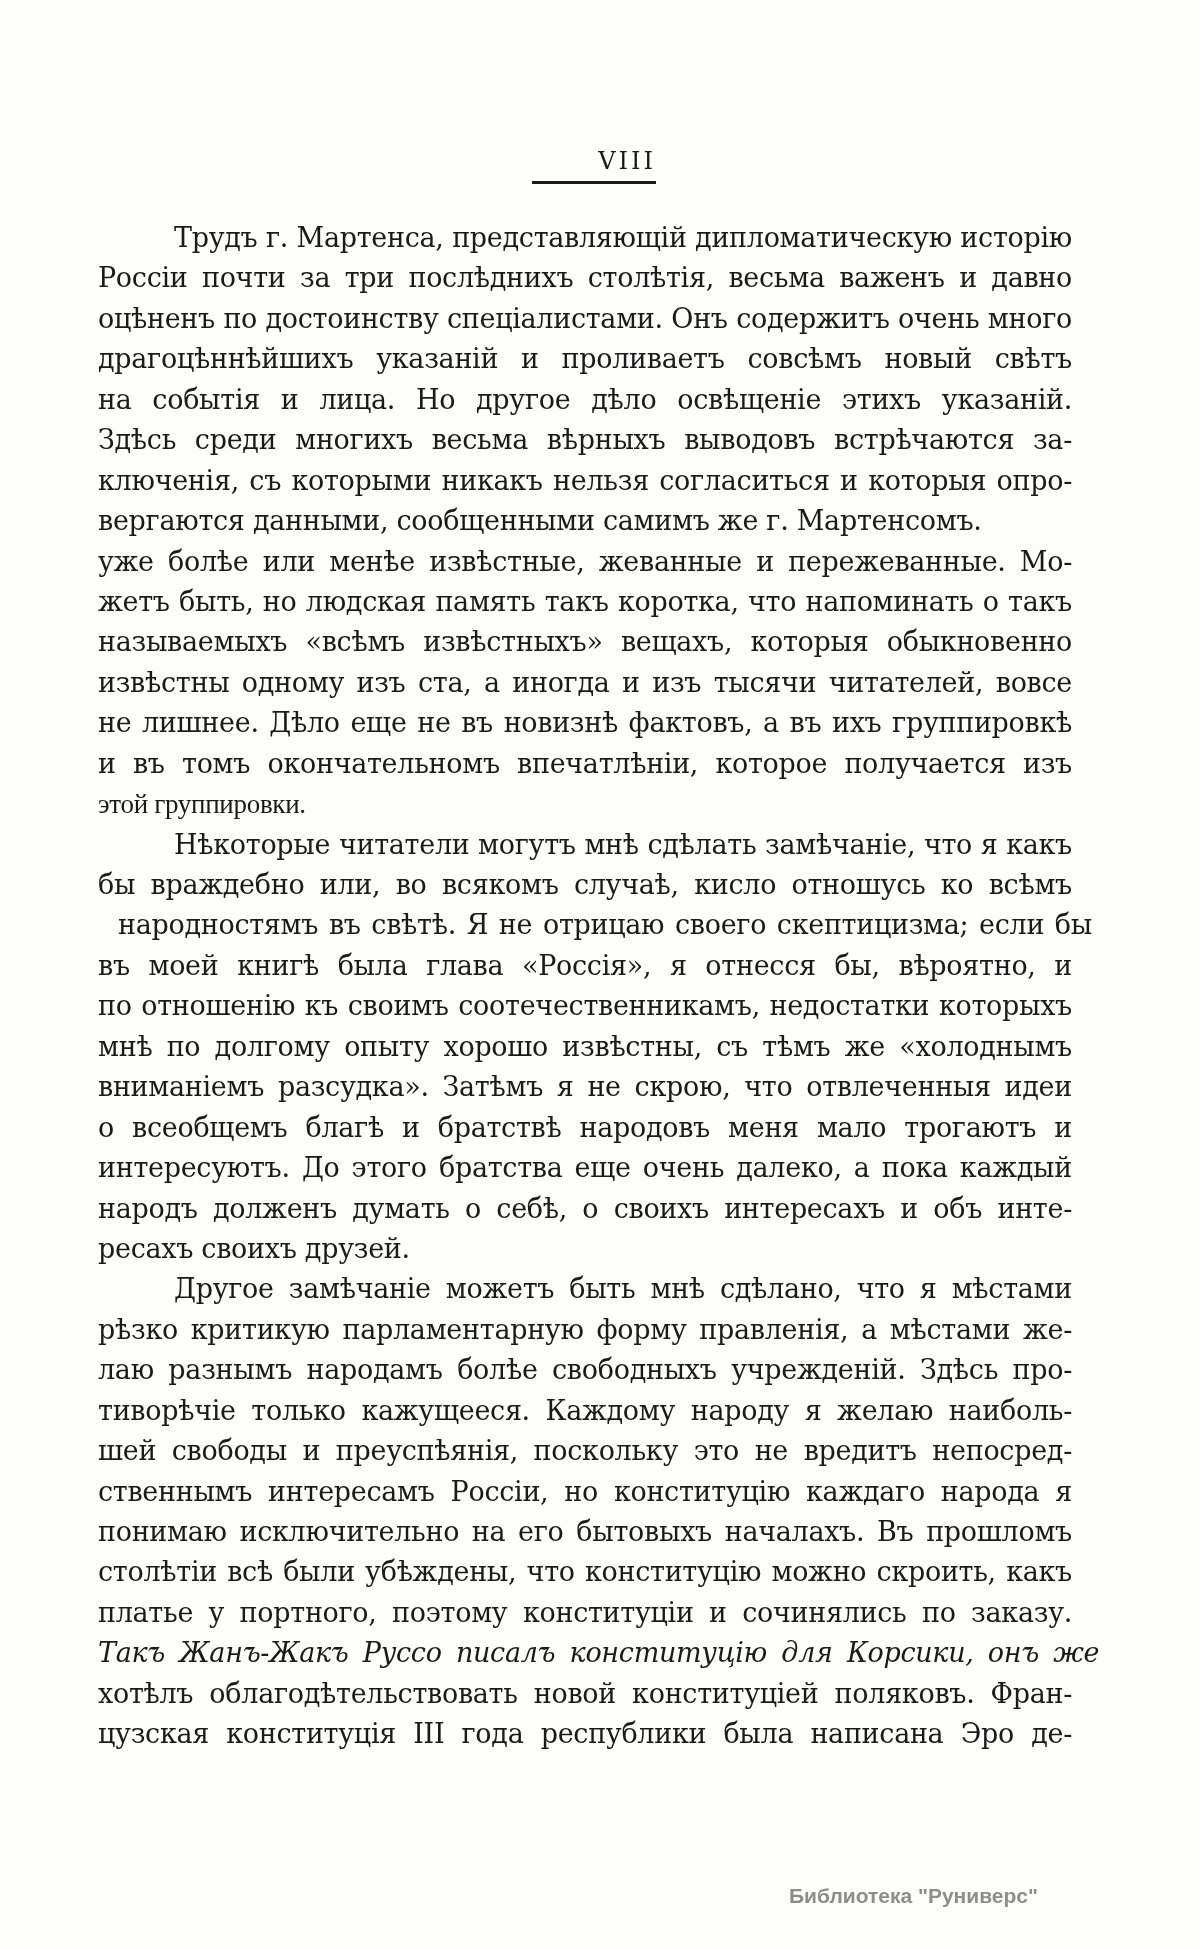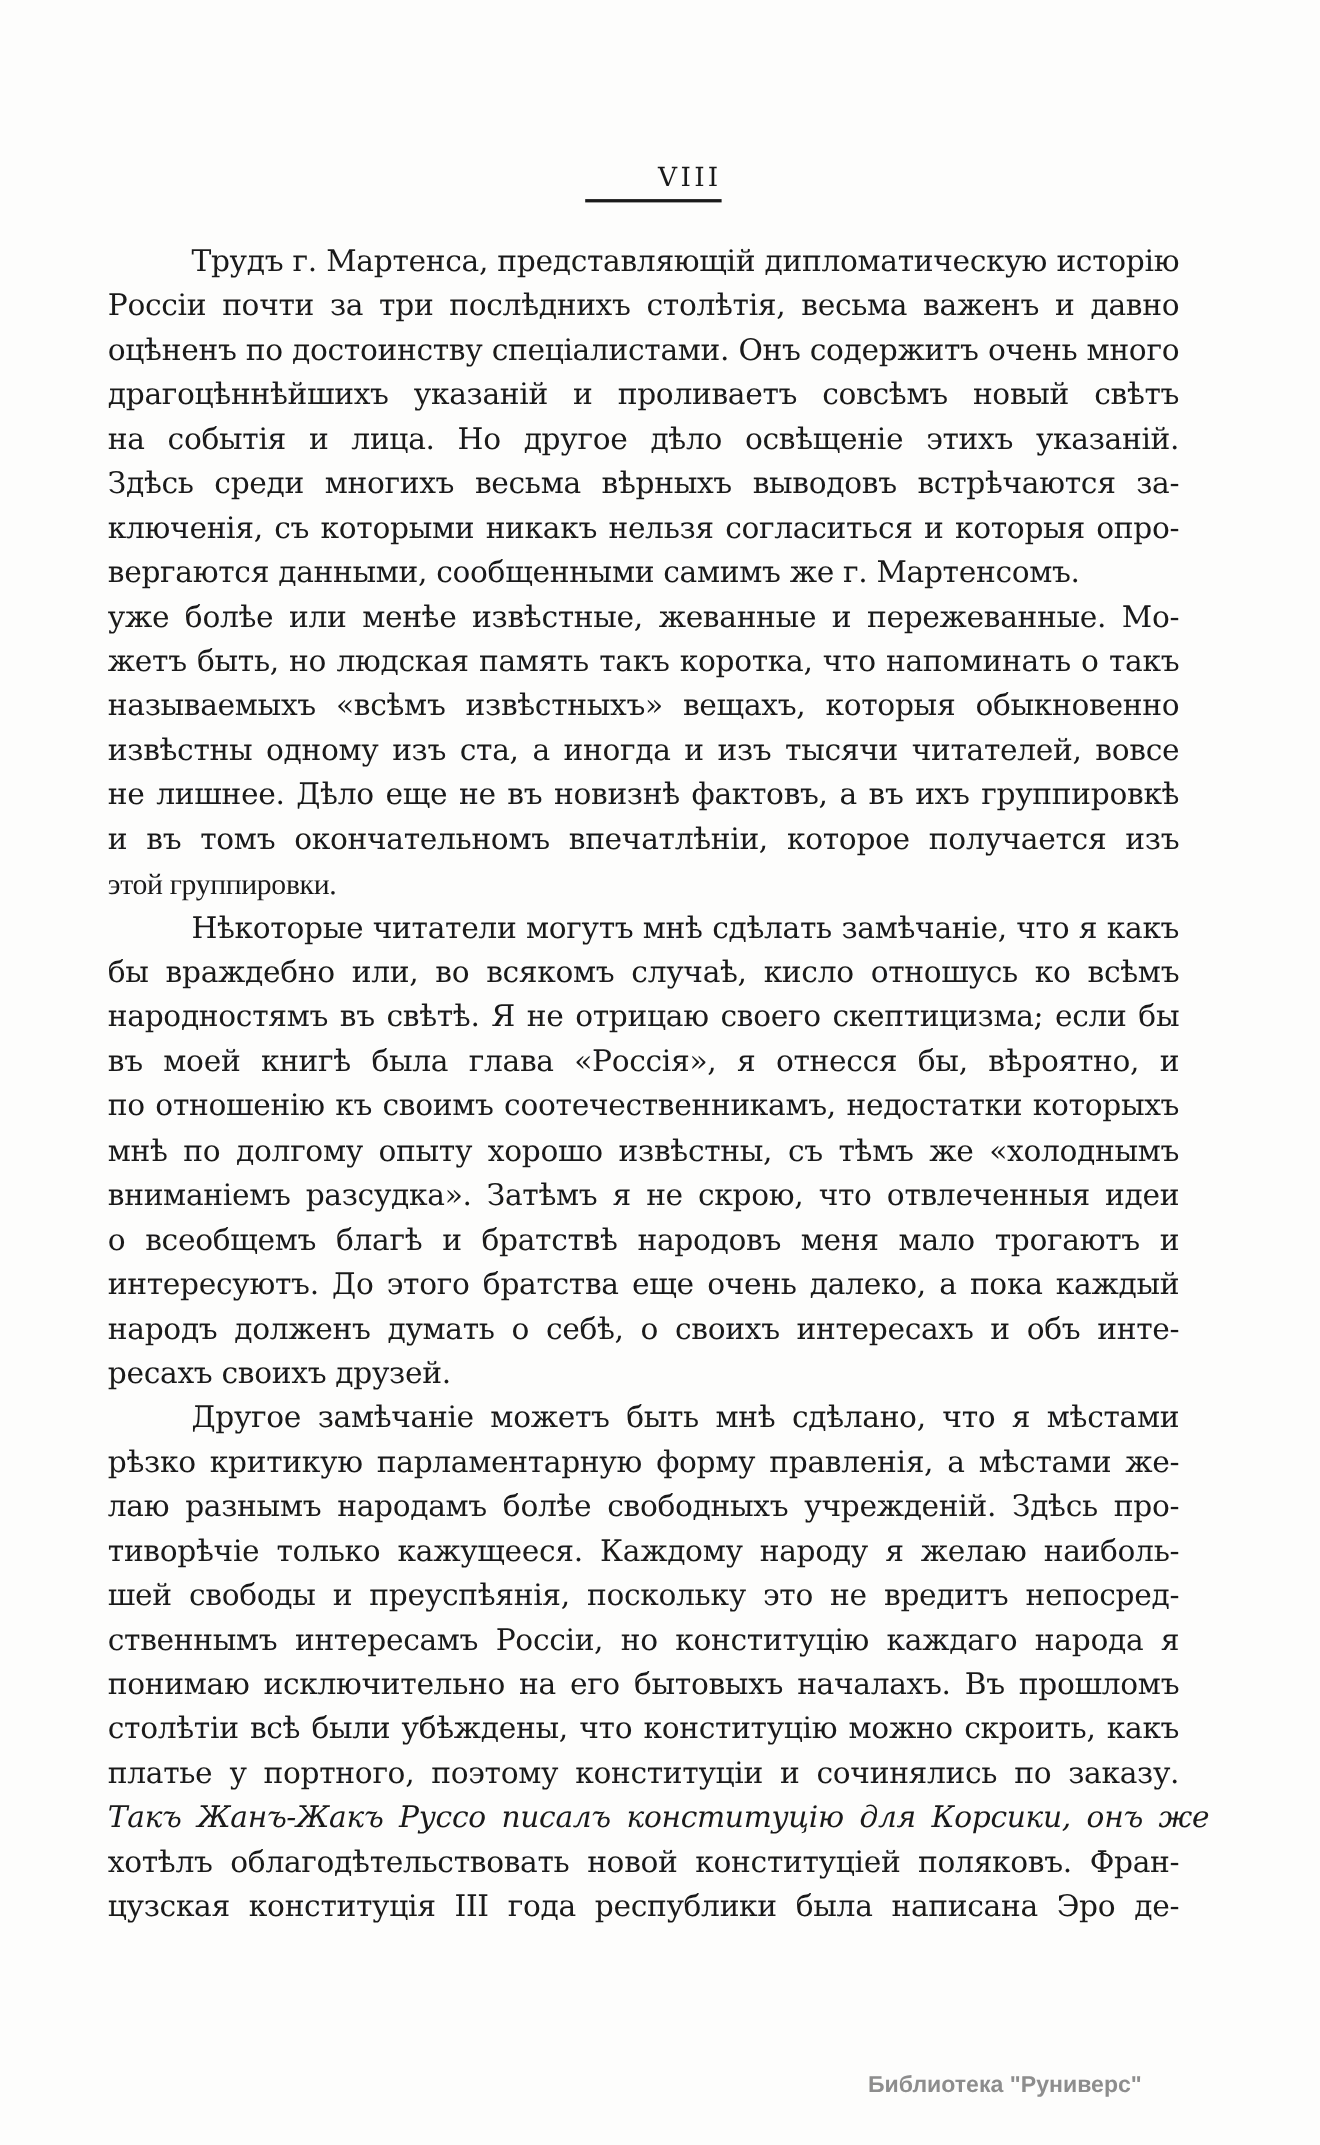--- a/index.html
+++ b/index.html
@@ -97,21 +97,21 @@
         <div class="line" style="word-spacing: 1.03438px;"><span>жетъ быть, но людская память такъ коротка, что напоминать о такъ</span></div>
         <div class="line" style="word-spacing: 9.99687px;"><span>называемыхъ «всѣмъ извѣстныхъ» вещахъ, которыя обыкновенно</span></div>
         <div class="line" style="word-spacing: 4.18594px;"><span>извѣстны одному изъ ста, а иногда и изъ тысячи читателей, вовсе</span></div>
         <div class="line" style="word-spacing: 2.35369px;"><span>не лишнее. Дѣло еще не въ новизнѣ фактовъ, а въ ихъ группировкѣ</span></div>
         <div class="line" style="word-spacing: 8.98438px;"><span>и въ томъ окончательномъ впечатлѣніи, которое получается изъ</span></div>
         <div class="line last" style="word-spacing: 0px; font-family: Liberation Serif, serif;"><span>этой группировки.</span></div>
       </div>
       <div class="paragraph">
         <div class="line indent" style="word-spacing: 0.404297px;"><span>Нѣкоторые читатели могутъ мнѣ сдѣлать замѣчаніе, что я какъ</span></div>
         <div class="line" style="word-spacing: 7.12153px;"><span>бы враждебно или, во всякомъ случаѣ, кисло отношусь ко всѣмъ</span></div>
-        <div class="line" style="word-spacing: 2.41493px;"><span>народностямъ въ свѣтѣ. Я не отрицаю своего скептицизма; если бы</span></div>
+        <div class="line" style="word-spacing: 2.41493px; margin-left: 20px;"><span>народностямъ въ свѣтѣ. Я не отрицаю своего скептицизма; если бы</span></div>
         <div class="line" style="word-spacing: 10.4px;"><span>въ моей книгѣ была глава «Россія», я отнесся бы, вѣроятно, и</span></div>
         <div class="line" style="word-spacing: 1.28646px;"><span>по отношенію къ своимъ соотечественникамъ, недостатки которыхъ</span></div>
         <div class="line" style="word-spacing: 6.01215px;"><span>мнѣ по долгому опыту хорошо извѣстны, съ тѣмъ же «холоднымъ</span></div>
         <div class="line" style="word-spacing: 5.53516px;"><span>вниманіемъ разсудка». Затѣмъ я не скрою, что отвлеченныя идеи</span></div>
         <div class="line" style="word-spacing: 9.78125px;"><span>о всеобщемъ благѣ и братствѣ народовъ меня мало трогаютъ и</span></div>
         <div class="line" style="word-spacing: 3.82986px;"><span>интересуютъ. До этого братства еще очень далеко, а пока каждый</span></div>
         <div class="line" style="word-spacing: 7.05469px;"><span>народъ долженъ думать о себѣ, о своихъ интересахъ и объ инте-</span></div>
         <div class="line last" style="word-spacing: 0px;"><span>ресахъ своихъ друзей.</span></div>
       </div>
       <div class="paragraph">

